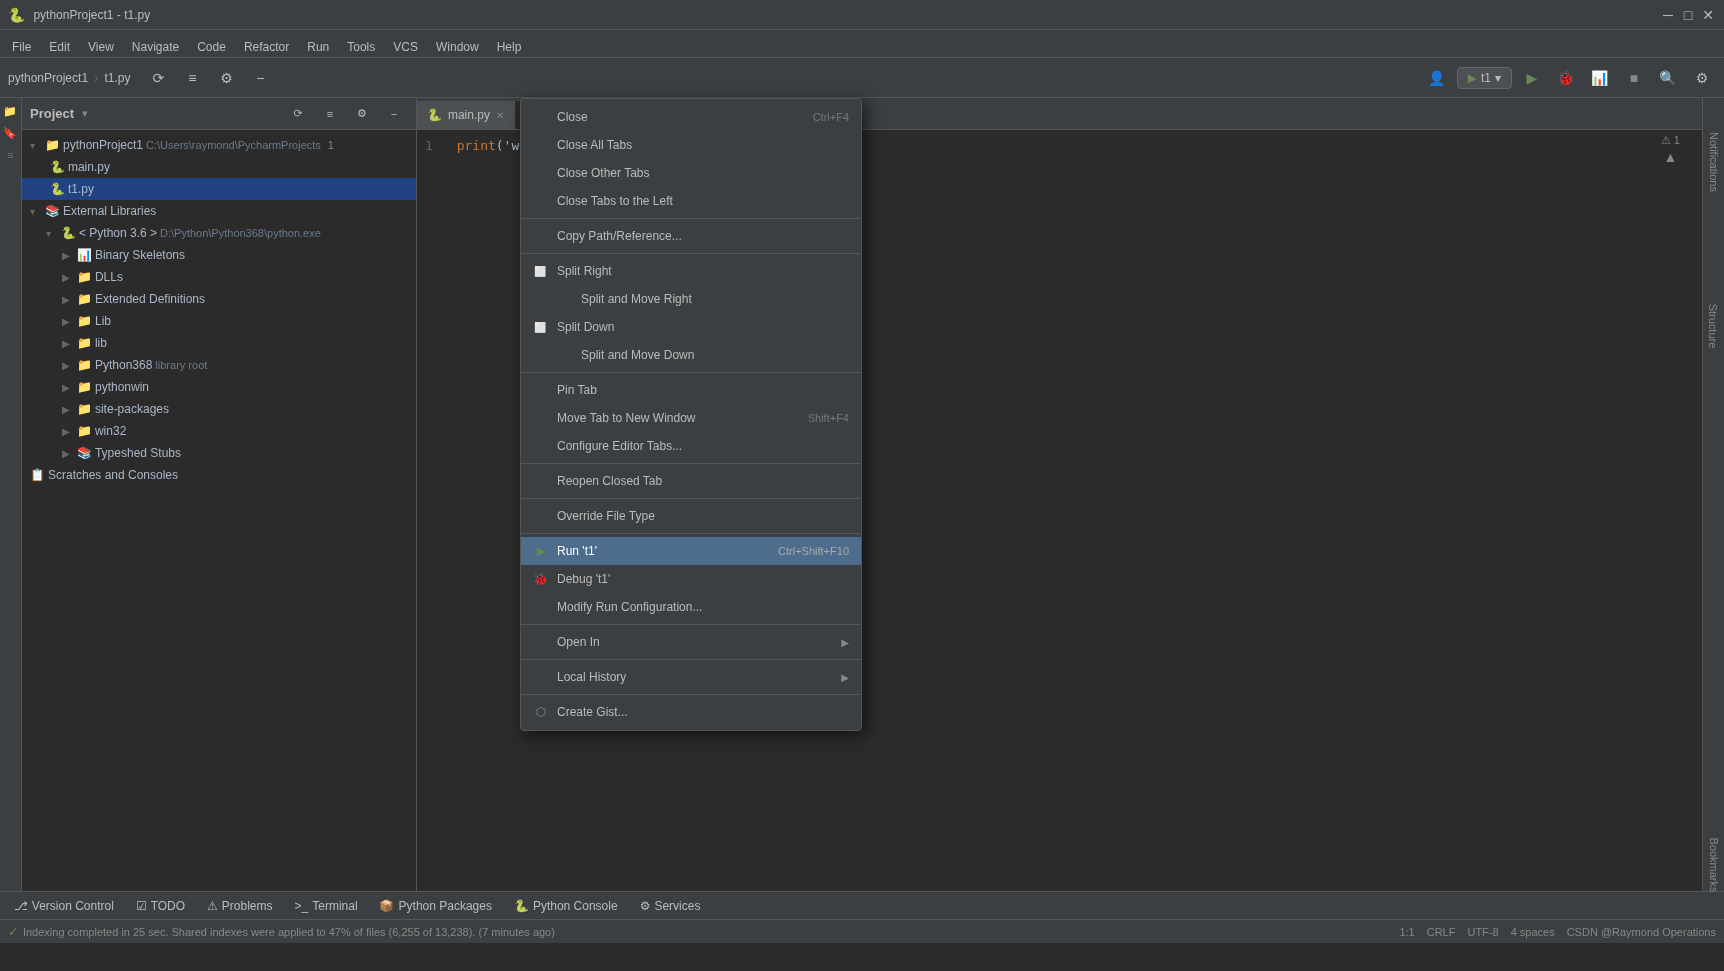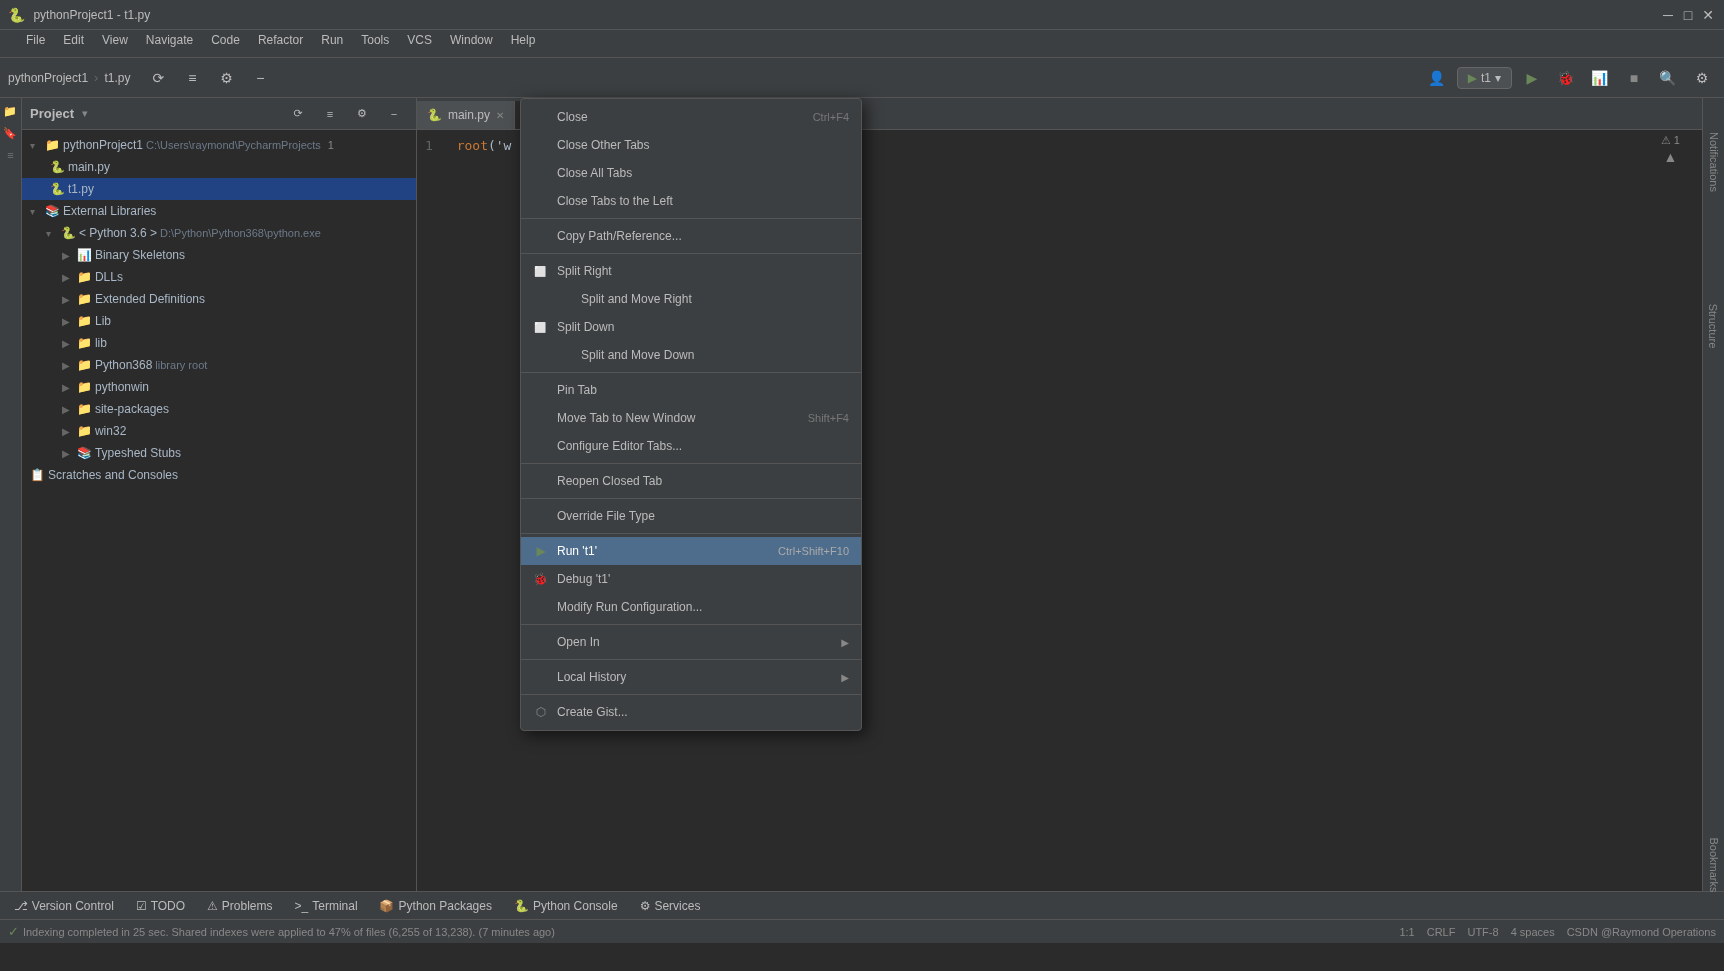--- a/index.html
+++ b/index.html
@@ -41,22 +41,22 @@
       width: 16px; height: 16px;
       display: flex; align-items: center; justify-content: center;
       color: #bbb; font-size: 14px; cursor: pointer;
     }
 
     
     .menu-bar {
       background: #3c3f41;
       height: 28px;
       display: flex;
-      align-items: flex-start;
-      padding: 0 18px;
+      align-items: flex-end;
+      padding: 0 4px;
       border-bottom: 1px solid #555;
       gap: 2px;
     }
     .menu-item {
       padding: 3px 8px;
       color: #bbb;
       font-size: 12px;
       cursor: pointer;
       border-radius: 3px;
     }
@@ -481,21 +481,21 @@
         <span class="tab-close">✕</span>
       </div>
       <div class="editor-tab active">
         <span>🐍</span>
         <span>t1.py</span>
         <span class="tab-close">✕</span>
       </div>
     </div>
     <div class="editor-content">
       <span class="editor-line-num">1</span>
-      <span class="code-keyword">root</span><span>('w</span>
+      <span class="code-keyword">print</span><span>('w</span>
     </div>
 
     <div style="position:absolute;right:22px;top:32px;display:flex;flex-direction:column;align-items:center;gap:2px;padding-top:4px;">
       <span style="color:#888;font-size:11px;">⚠ 1</span>
       <span style="color:#888;font-size:14px;">▲</span>
     </div>
   </div>
 
   <div class="sidebar-right">
     <div style="position:relative;height:120px;display:flex;align-items:center;justify-content:center;">
@@ -561,28 +561,28 @@
     <span class="ctx-item-left">
       <span class="ctx-icon"></span>
       <span>Close</span>
     </span>
     <span class="ctx-shortcut">Ctrl+F4</span>
   </div>
 
   <div class="ctx-item">
     <span class="ctx-item-left">
       <span class="ctx-icon"></span>
+      <span>Close All Tabs</span>
+    </span>
+  </div>
+
+  <div class="ctx-item">
+    <span class="ctx-item-left">
+      <span class="ctx-icon"></span>
       <span>Close Other Tabs</span>
-    </span>
-  </div>
-
-  <div class="ctx-item">
-    <span class="ctx-item-left">
-      <span class="ctx-icon"></span>
-      <span>Close All Tabs</span>
     </span>
   </div>
 
   <div class="ctx-item">
     <span class="ctx-item-left">
       <span class="ctx-icon"></span>
       <span>Close Tabs to the Left</span>
     </span>
   </div>
   <div class="ctx-separator"></div>

